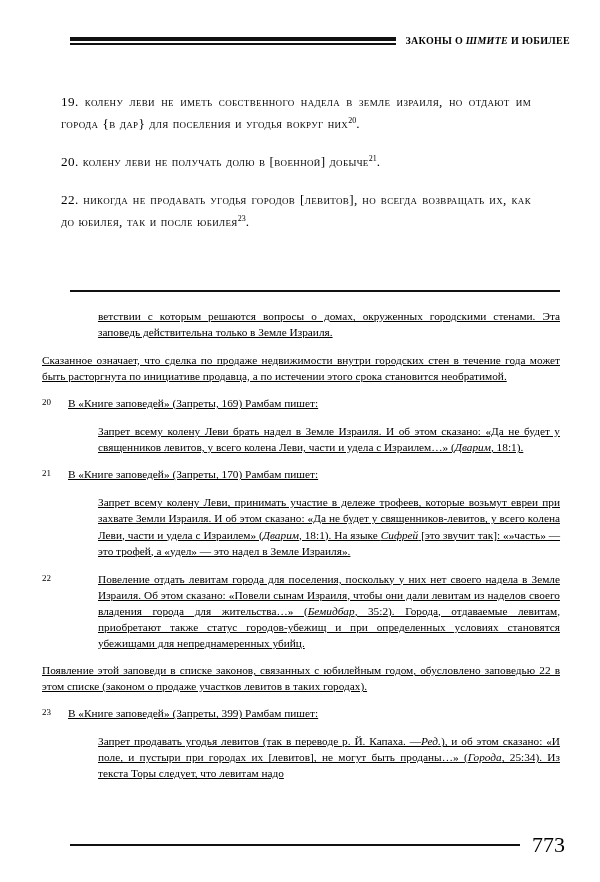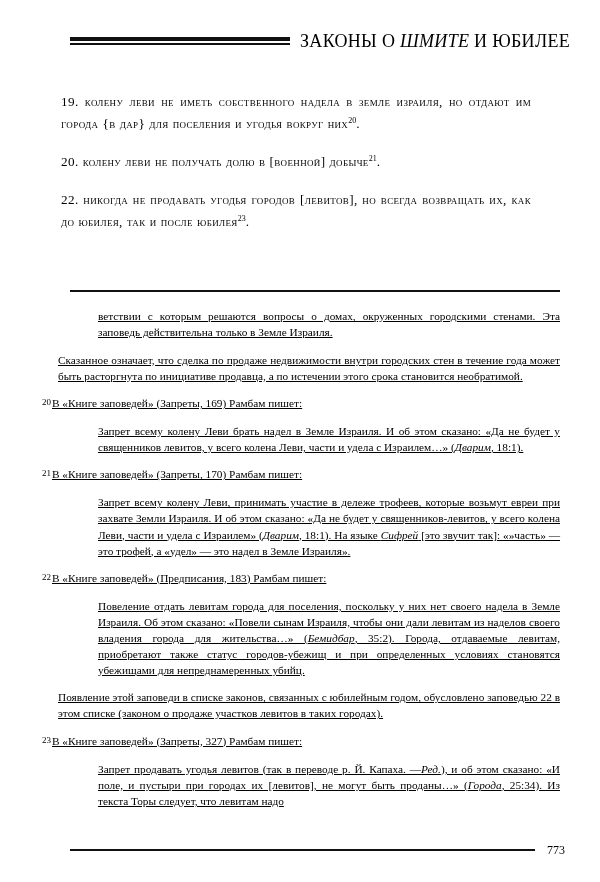--- a/index.html
+++ b/index.html
@@ -49,22 +49,22 @@
   }
   .header-rule::after {
     content: "";
     position: absolute;
     left: 0; right: 0;
     top: 7px;
     height: 1.5px;
     background: #111111;
   }
   .header-title {
-    font-size: 18px;
-    font-weight: normal;
+    font-size: 10px;
+    font-weight: bold;
     letter-spacing: 0.3px;
     white-space: nowrap;
     line-height: 1;
   }
   .header-title .ital {
     font-style: italic;
   }
 
   
   .laws {
@@ -111,39 +111,39 @@
     font-size: 11.3px;
     line-height: 1.42;
     text-decoration: underline;
   }
   .note-cont {
     margin-left: 56px;
     text-align: justify;
     margin-bottom: 2px;
   }
   .note-para {
-    margin-left: 16px;
+    margin-left: 0px;
     text-align: justify;
     margin-bottom: 2px;
     text-indent: 0;
   }
   .note {
     position: relative;
     margin-bottom: 1px;
   }
   .note-num {
     position: absolute;
     left: 0;
     top: 1px;
     width: 20px;
     font-size: 9px;
     text-align: left;
   }
   .note-intro {
-    margin-left: 10px;
+    margin-left: 26px;
     text-align: left;
   }
   .note-quote {
     margin-left: 56px;
     text-align: justify;
     margin-top: 12px;
   }
   .ital { font-style: italic; }
 
   
@@ -156,21 +156,21 @@
     align-items: center;
     justify-content: flex-end;
   }
   .footer-rule {
     flex: 1 1 auto;
     height: 2px;
     background: #111111;
     margin-right: 12px;
   }
   .page-number {
-    font-size: 12px;
+    font-size: 22px;
     line-height: 1;
     white-space: nowrap;
   }
 </style>
 </head>
 <body>
 
 <div class="page">
 
   <div class="header">
@@ -199,28 +199,27 @@
     </div>
 
     <div class="note">
       <span class="note-num">21</span>
       <p class="note-intro">В «Книге заповедей» (Запреты, 170) Рамбам пишет:</p>
       <p class="note-quote"><span>Запрет всему колену Леви, принимать участие в дележе трофеев, которые возьмут евреи при захвате Земли Израиля. И об этом сказано: «Да не будет у священников-левитов, у всего колена Леви, части и удела с Израилем» (</span><span class="ital">Дварим</span><span>, 18:1). На языке </span><span class="ital">Сифрей</span><span> [это звучит так]: «»часть» — это трофей, а «удел» — это надел в Земле Израиля».</span></p>
     </div>
 
     <div class="note">
       <span class="note-num">22</span>
-      <p class="note-intro">В «Книге заповедей» (Предписания, 183) Рамбам пишет:</p>
       <p class="note-quote"><span>Повеление отдать левитам города для поселения, поскольку у них нет своего надела в Земле Израиля. Об этом сказано: «Повели сынам Израиля, чтобы они дали левитам из наделов своего владения города для жительства…» (</span><span class="ital">Бемидбар</span><span>, 35:2). Города, отдаваемые левитам, приобретают также статус городов-убежищ и при определенных условиях становятся убежищами для непреднамеренных убийц.</span></p>
       <p class="note-para">Появление этой заповеди в списке законов, связанных с юбилейным годом, обусловлено заповедью 22 в этом списке (законом о продаже участков левитов в таких городах).</p>
     </div>
 
     <div class="note">
       <span class="note-num">23</span>
-      <p class="note-intro">В «Книге заповедей» (Запреты, 327) Рамбам пишет:</p>
+      <p class="note-intro">В «Книге заповедей» (Запреты, 399) Рамбам пишет:</p>
       <p class="note-quote"><span>Запрет продавать угодья левитов (так в переводе р. Й. Капаха. —</span><span class="ital">Ред.</span><span>), и об этом сказано: «И поле, и пустыри при городах их [левитов], не могут быть проданы…» (</span><span class="ital">Города</span><span>, 25:34). Из текста Торы следует, что левитам надо</span></p>
     </div>
 
   </div>
 
   <div class="footer">
     <div class="footer-rule"></div>
     <div class="page-number">773</div>
   </div>
 

